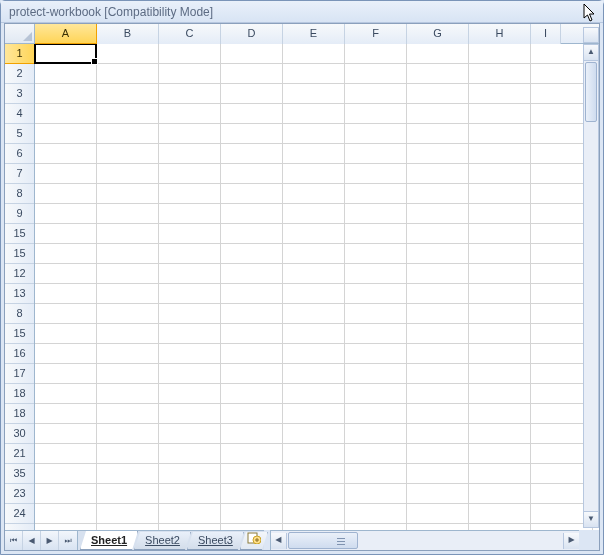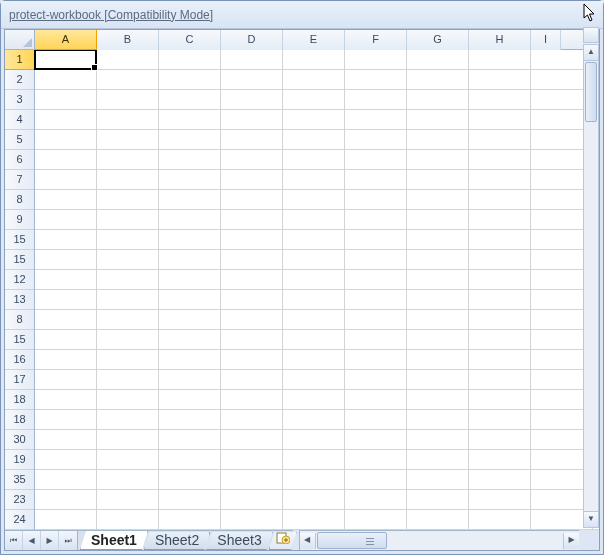--- a/index.html
+++ b/index.html
@@ -17,29 +17,28 @@
     width: 604px;
     height: 555px;
     background: #dce6f4;
     border: 1px solid #7a94b8;
     border-radius: 5px 5px 0 0;
     display: flex;
     flex-direction: column;
     position: relative;
   }
   .titlebar {
-    height: 28px;
+    height: 22px;
     display: flex;
     align-items: center;
     padding: 0 8px;
     background: linear-gradient(#e9f0fa, #d8e4f4);
     border-bottom: 1px solid #b7c7df;
     color: #5c6b83;
     font-size: 12px;
-    text-decoration: underline;
   }
   .content {
     flex: 1;
     display: flex;
     flex-direction: column;
     background: #fff;
     margin: 0 3px 3px 3px;
     border: 1px solid #8ba0bc;
     position: relative;
   }
@@ -242,21 +241,22 @@
   .tab {
     height: 18px;
     padding: 0 10px;
     margin-right: -4px;
     line-height: 17px;
     color: #3a4a60;
     background: linear-gradient(#e9f0fa,#d3ddea);
     border: 1px solid #8ba0bc;
     border-top: none;
     clip-path: polygon(6px 0, 100% 0, calc(100% - 6px) 100%, 0 100%);
-    font-size: 14px;
+    font-size: 11px;
+    text-decoration: underline;
   }
   .tab.active {
     background: #fff;
     font-weight: bold;
     color: #222;
     z-index: 2;
     height: 19px;
     line-height:18px;
   }
   .tab.new {
@@ -356,21 +356,21 @@
             <div class="row-head">15</div>
             <div class="row-head">12</div>
             <div class="row-head">13</div>
             <div class="row-head">8</div>
             <div class="row-head">15</div>
             <div class="row-head">16</div>
             <div class="row-head">17</div>
             <div class="row-head">18</div>
             <div class="row-head">18</div>
             <div class="row-head">30</div>
-            <div class="row-head">19</div>
+            <div class="row-head">21</div>
             <div class="row-head">35</div>
             <div class="row-head">23</div>
             <div class="row-head">24</div>
           </div>
         <div class="cells">
           <div class="grid-lines" id="grid-lines">
               <div class="vline" style="left: 61px;"></div>
               <div class="vline" style="left: 123px;"></div>
               <div class="vline" style="left: 185px;"></div>
               <div class="vline" style="left: 247px;"></div>

